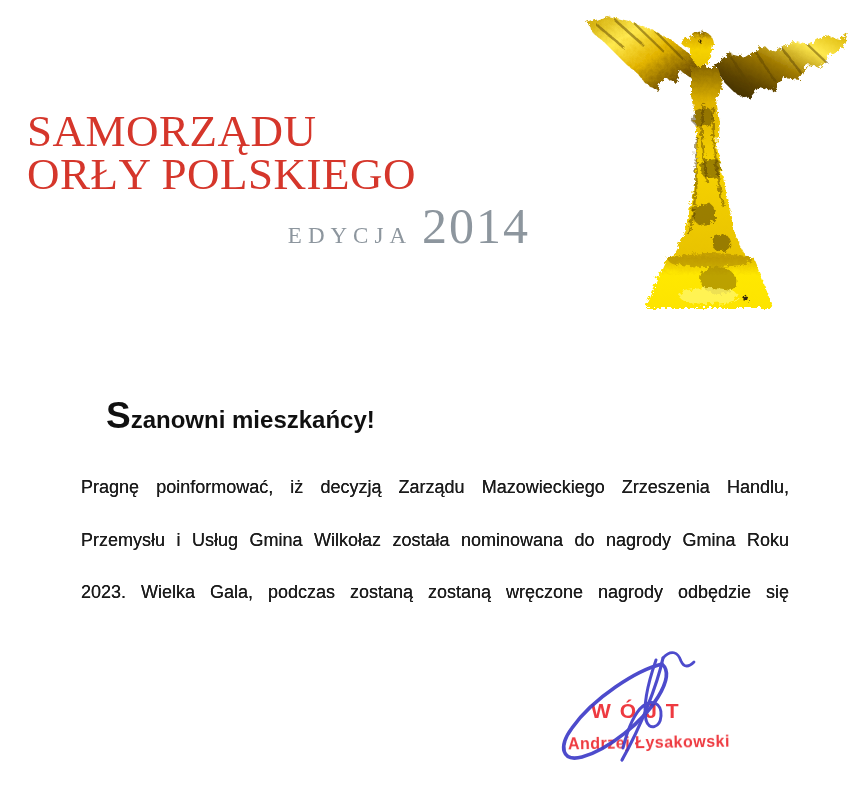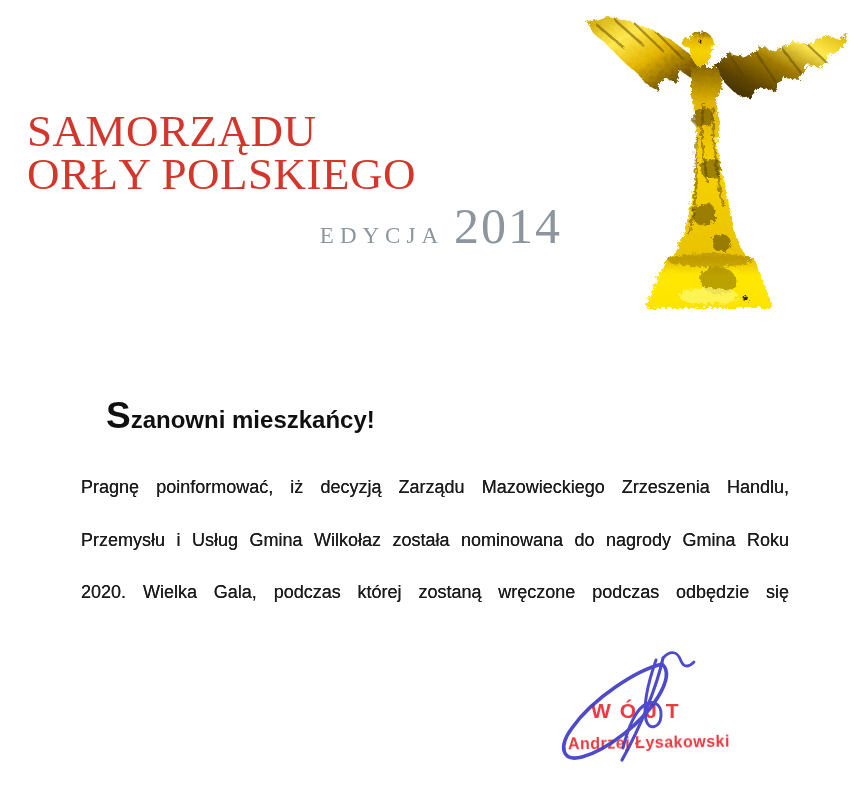--- a/index.html
+++ b/index.html
@@ -11,21 +11,21 @@
 
   
   .title{
     position:absolute;left:27px;top:110px;
     font-family:"Liberation Serif",serif;
     font-size:45px;line-height:43px;letter-spacing:.5px;
     color:#d5362b;font-weight:400;
   }
   .edition{
     position:absolute;left:0;top:197px;width:530px;text-align:right;
-    font-family:"Liberation Serif",serif;color:#8d969e;white-space:nowrap;margin-left:32px;
+    font-family:"Liberation Serif",serif;color:#8d969e;white-space:nowrap;
   }
   .edition .ed-label{font-size:23px;letter-spacing:6px;margin-right:10px;}
   .edition .ed-year{font-size:50px;letter-spacing:2px;}
 
   
   .trophy{position:absolute;left:576px;top:6px;width:282px;height:309px;}
 
   
   .salutation{
     position:absolute;left:82px;top:398px;color:#101010;
@@ -131,21 +131,21 @@
     </g>
   </svg>
 
   <div class="salutation">
     <span class="cap">S</span><span class="rest">zanowni mieszkańcy!</span>
   </div>
 
   <div class="letter-body">
     <div class="line just"><span>Pragnę poinformować, iż decyzją Zarządu Mazowieckiego Zrzeszenia Handlu,</span></div>
     <div class="line just"><span>Przemysłu i Usług Gmina Wilkołaz została nominowana do nagrody </span><b>Gmina Roku</b></div>
-    <div class="line just"><b>2020.</b><span> Wielka Gala, podczas której zostaną wręczone podczas odbędzie się</span></div>
+    <div class="line just"><b>2023.</b><span> Wielka Gala, podczas zostaną zostaną wręczone nagrody odbędzie się</span></div>
   </div>
 
   <div class="sig">
     <div class="stamp-title">WÓJT</div>
     <div class="stamp-name">Andrzej Łysakowski</div>
     <svg class="ink" width="260" height="135" viewBox="0 0 260 135" aria-hidden="true">
       <g fill="none" stroke="#3e3cc8" stroke-linecap="round" opacity=".92">
         <path d="M117 16 C92 22 48 50 27 80 C13 99 17 114 37 109 C63 102 99 73 113 49 C121 36 125 23 117 16" stroke-width="3.6"></path>
         <path d="M118 10 C112 38 96 78 77 112" stroke-width="3.2"></path>
         <path d="M111 12 C103 35 98 58 101 72 C104 83 115 80 116 68 C117 55 107 51 98 58 C88 66 82 84 78 100" stroke-width="3"></path>

